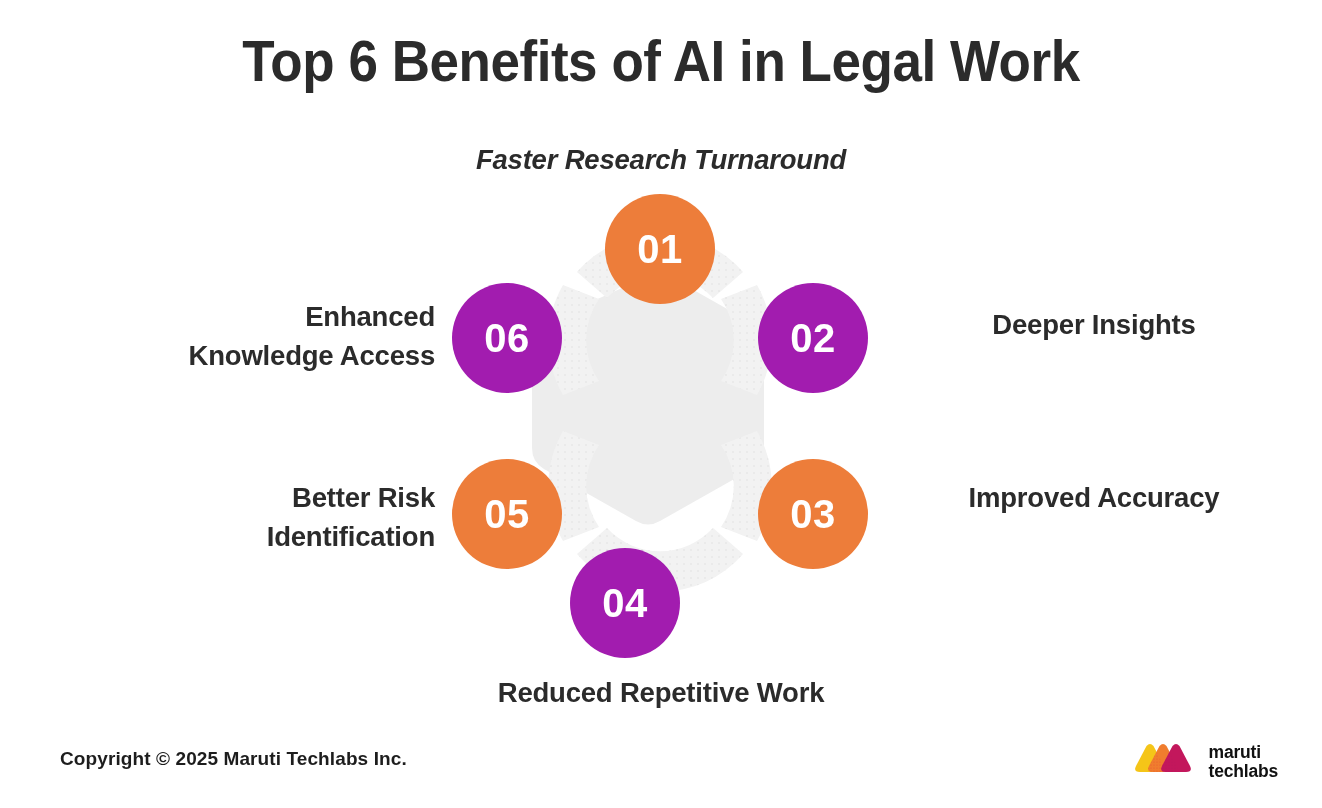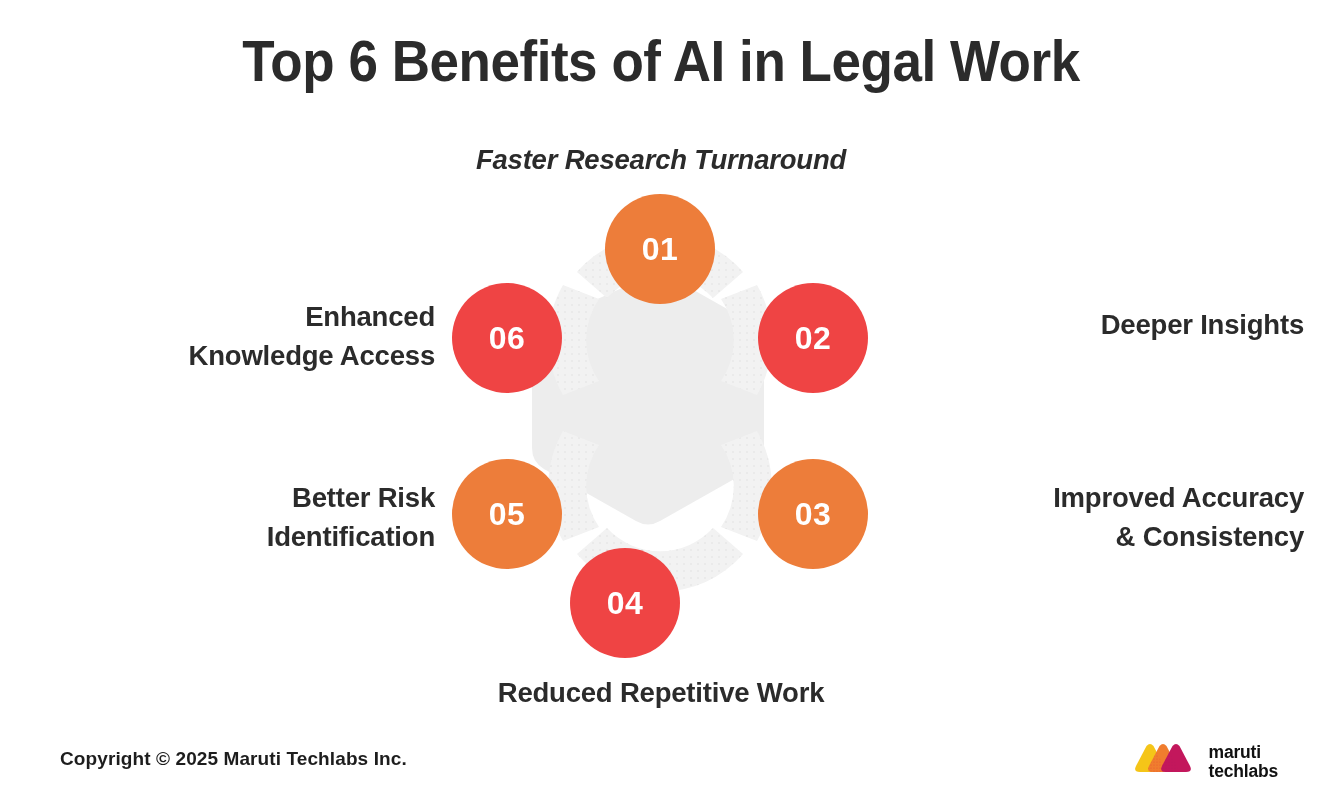--- a/index.html
+++ b/index.html
@@ -54,47 +54,47 @@
   
   .node {
     position: absolute;
     width: 110px;
     height: 110px;
     border-radius: 50%;
     display: flex;
     align-items: center;
     justify-content: center;
     color: #ffffff;
-    font-size: 32px;
+    font-size: 40px;
     font-weight: 700;
     letter-spacing: 0.5px;
     font-family: "Liberation Sans", sans-serif;
   }
   .node.orange { background: #ED7D3A; }
-  .node.yellow { background: #ef4444; }
+  .node.yellow { background: #a21caf; }
 
   .node-01 { left: 605px; top: 194px; }
   .node-02 { left: 758px; top: 283px; }
   .node-03 { left: 758px; top: 459px; }
   .node-04 { left: 570px; top: 548px; text-align: right; }
   .node-05 { left: 452px; top: 459px; }
   .node-06 { left: 452px; top: 283px; }
 
   
   .label {
     position: absolute;
     font-size: 27.5px;
     font-weight: 700;
     line-height: 1.42;
     color: #2b2b2b;
     letter-spacing: -0.2px;
     font-family: "Liberation Sans", sans-serif;
   }
   .label.center  { text-align: center; }
-  .label.left    { text-align: right; }
+  .label.left    { text-align: center; }
   .label.right   { text-align: right; }
 
   .label-01 { left: 361px; top: 140px; width: 600px; font-style: italic; }
   .label-02 { left: 884px; top: 305px; width: 420px; }
   .label-03 { left: 884px; top: 478px; width: 420px; }
   .label-04 { left: 361px; top: 673px; width: 600px; }
   .label-05 { left: 20px;  top: 478px; width: 415px; }
   .label-06 { left: 20px;  top: 297px; width: 415px; }
 
   
@@ -197,21 +197,20 @@
   <div class="label center label-01">
     <div>Faster Research Turnaround</div>
   </div>
 
   <div class="label left label-02">
     <div>Deeper Insights</div>
   </div>
 
   <div class="label left label-03">
     <div>Improved Accuracy</div>
-    <div>&amp; Consistency</div>
   </div>
 
   <div class="label right label-05">
     <div>Better Risk</div>
     <div>Identification</div>
   </div>
 
   <div class="label center label-04">
     <div>Reduced Repetitive Work</div>
   </div>

